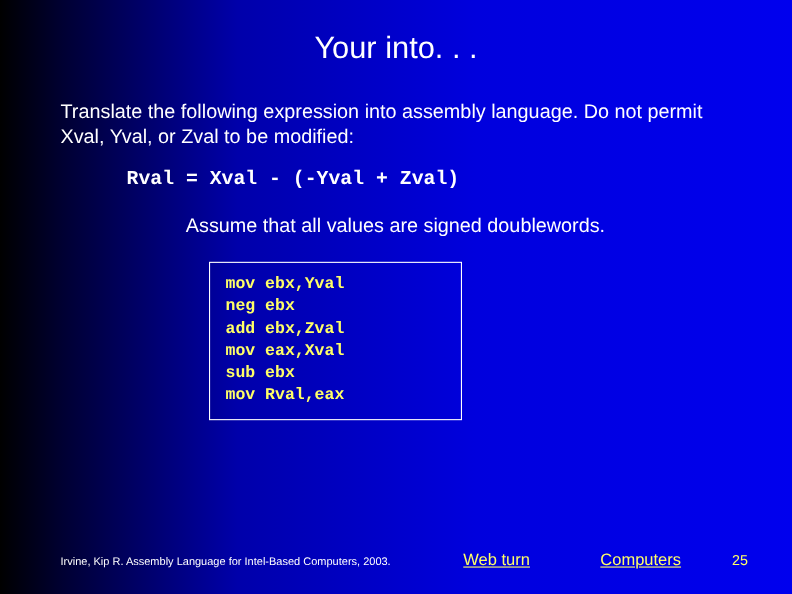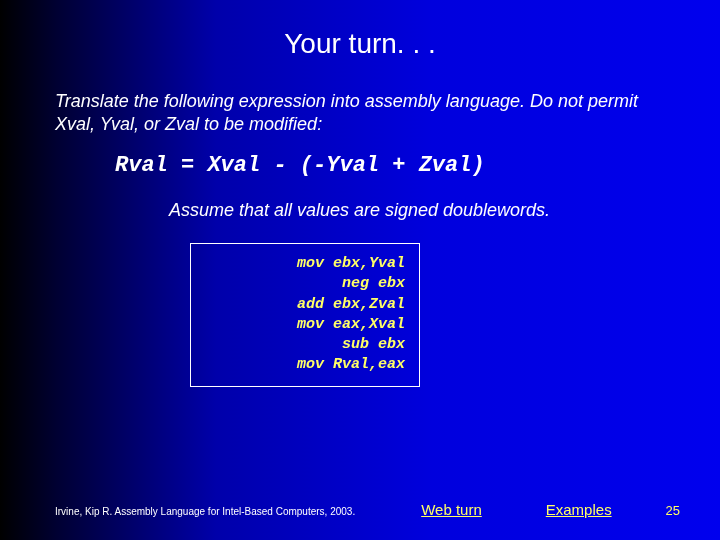--- a/index.html
+++ b/index.html
@@ -22,51 +22,49 @@
     font-size: 28px;
     text-align: center;
     padding-top: 28px;
     font-weight: normal;
     margin: 0;
   }
   .content {
     padding: 30px 70px 0 55px;
     color: #ffffff;
     font-size: 18px;
-    font-style: italic;
   }
   .instruction {
     line-height: 1.25;
     margin-bottom: 18px;
   }
   .expression {
     font-family: "Courier New", Courier, monospace;
     font-weight: bold;
     color: #ffffff;
-    font-size: 22px;
+    font-size: 18px;
     margin-left: 60px;
     margin-bottom: 22px;
   }
   .assume {
     margin-left: 14px;
     margin-bottom: 22px;
     text-align: center;
   }
   .codebox {
     border: 1px solid #ffffff;
     width: 200px;
     margin-left: 135px;
     padding: 10px 14px 10px 14px;
     font-family: "Courier New", Courier, monospace;
     font-weight: bold;
     color: #ffff66;
     font-size: 15px;
     line-height: 1.35;
     white-space: pre;
-    text-align: right;
   }
   .footer {
     position: absolute;
     bottom: 22px;
     left: 55px;
     right: 40px;
     display: flex;
     align-items: baseline;
     gap: 44px;
   }
@@ -85,33 +83,33 @@
   .pagenum {
     color: #ffff66;
     font-size: 13px;
     margin-left: auto;
   }
 </style>
 </head>
 <body>
 
 <div class="slide">
-  <h1 class="title">Your turn. . .</h1>
+  <h1 class="title">Your into. . .</h1>
 
   <div class="content">
     <div class="instruction">Translate the following expression into assembly language. Do not permit Xval, Yval, or Zval to be modified:</div>
     <div class="expression">Rval = Xval - (-Yval + Zval)</div>
     <div class="assume">Assume that all values are signed doublewords.</div>
     <div class="codebox">mov ebx,Yval
 neg ebx
 add ebx,Zval
 mov eax,Xval
 sub ebx
 mov Rval,eax</div>
   </div>
 
   <div class="footer">
     <span class="credit">Irvine, Kip R. Assembly Language for Intel-Based Computers, 2003.</span>
     <span class="link web">Web turn</span>
-    <span class="link ex">Examples</span>
+    <span class="link ex">Computers</span>
     <span class="pagenum">25</span>
   </div>
 </div>
 
 </body></html>

